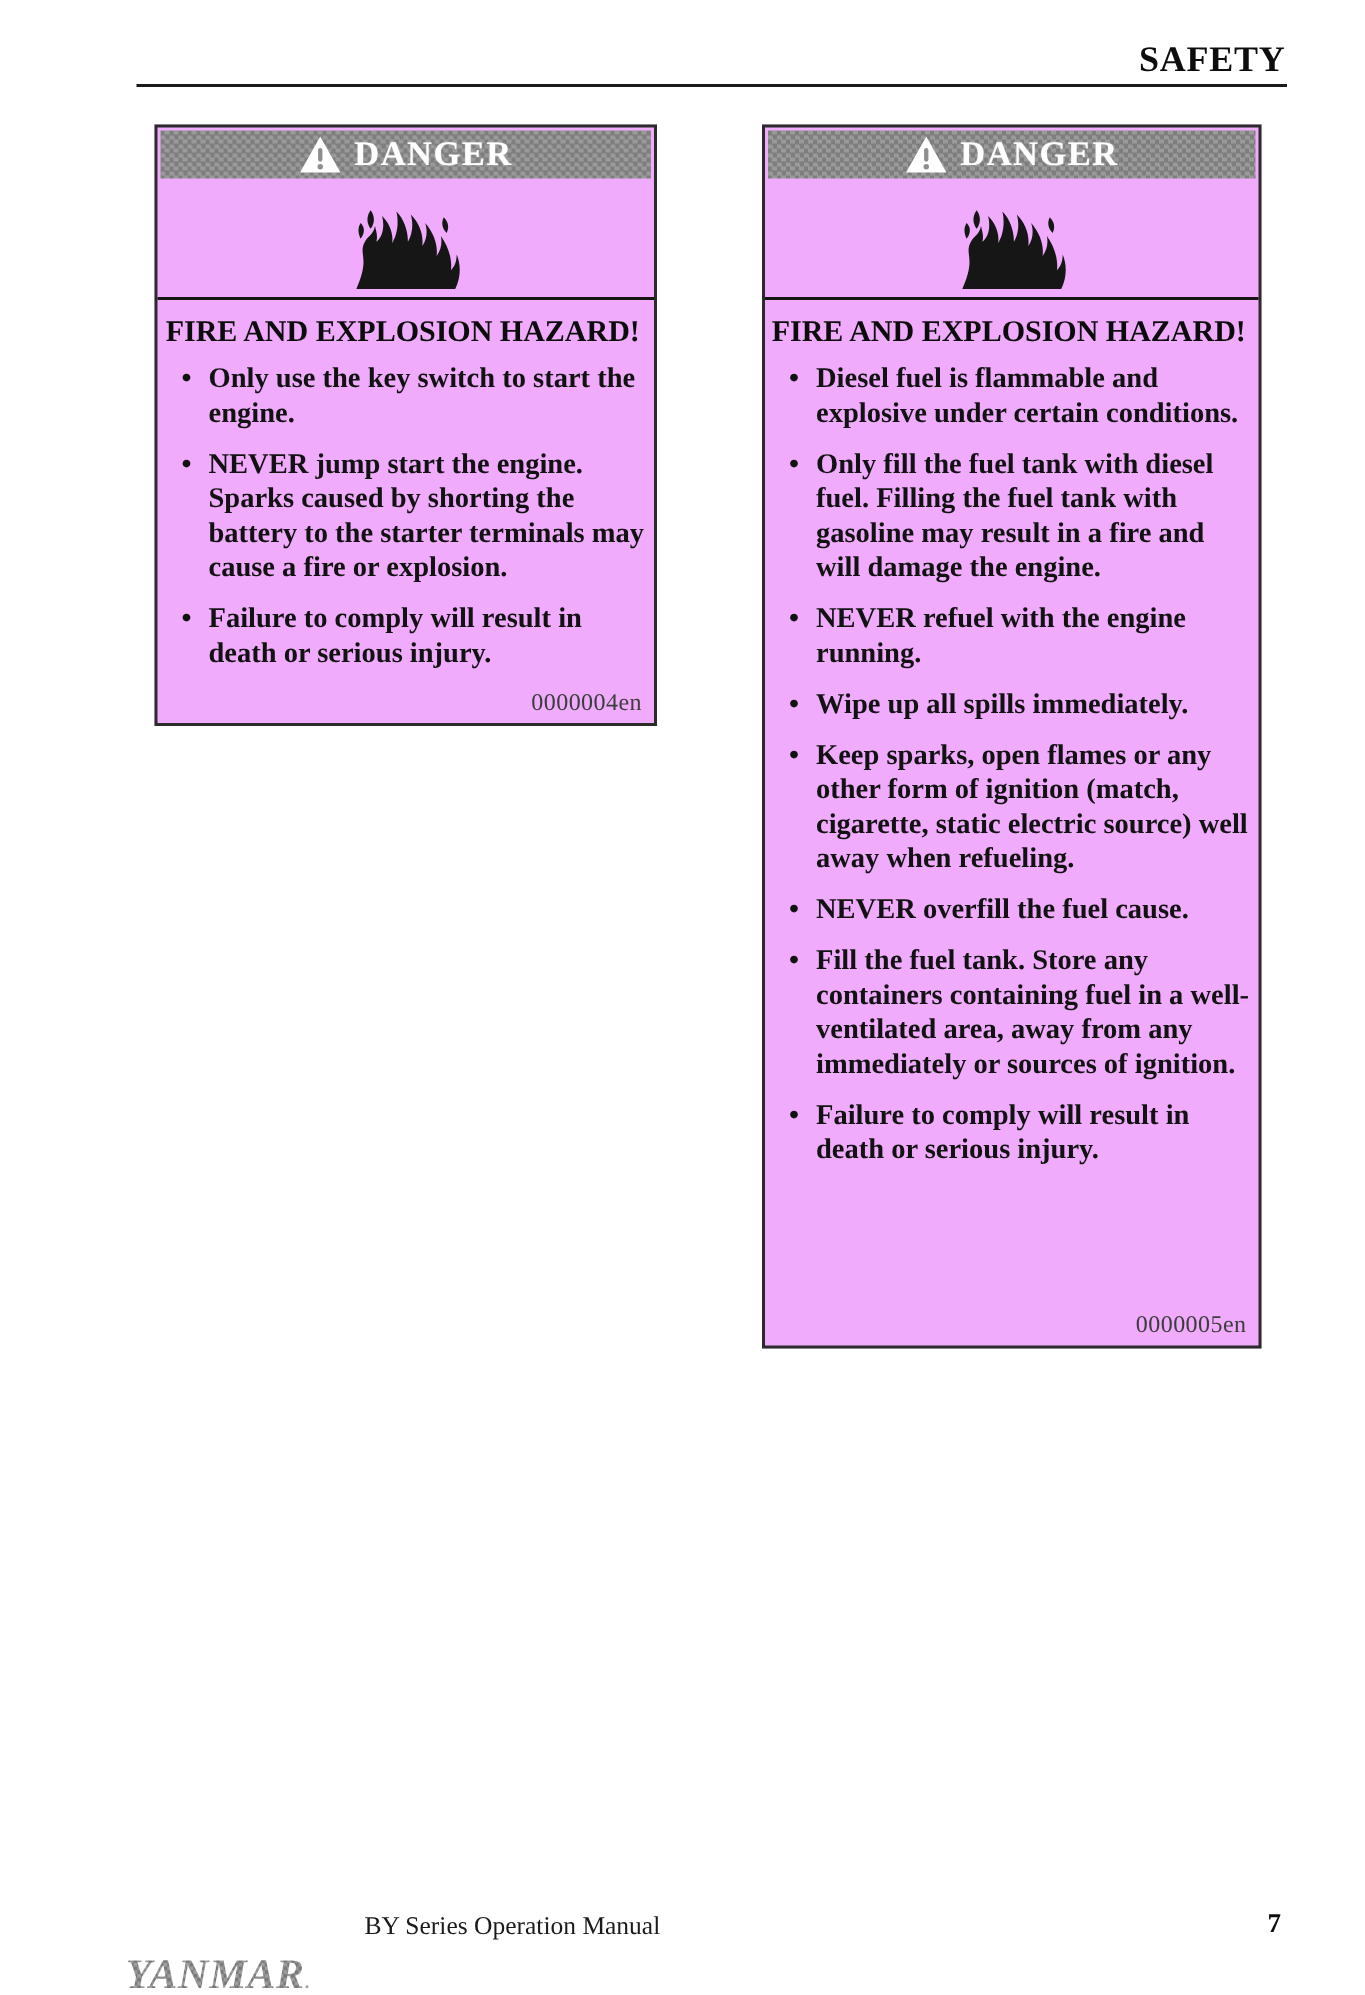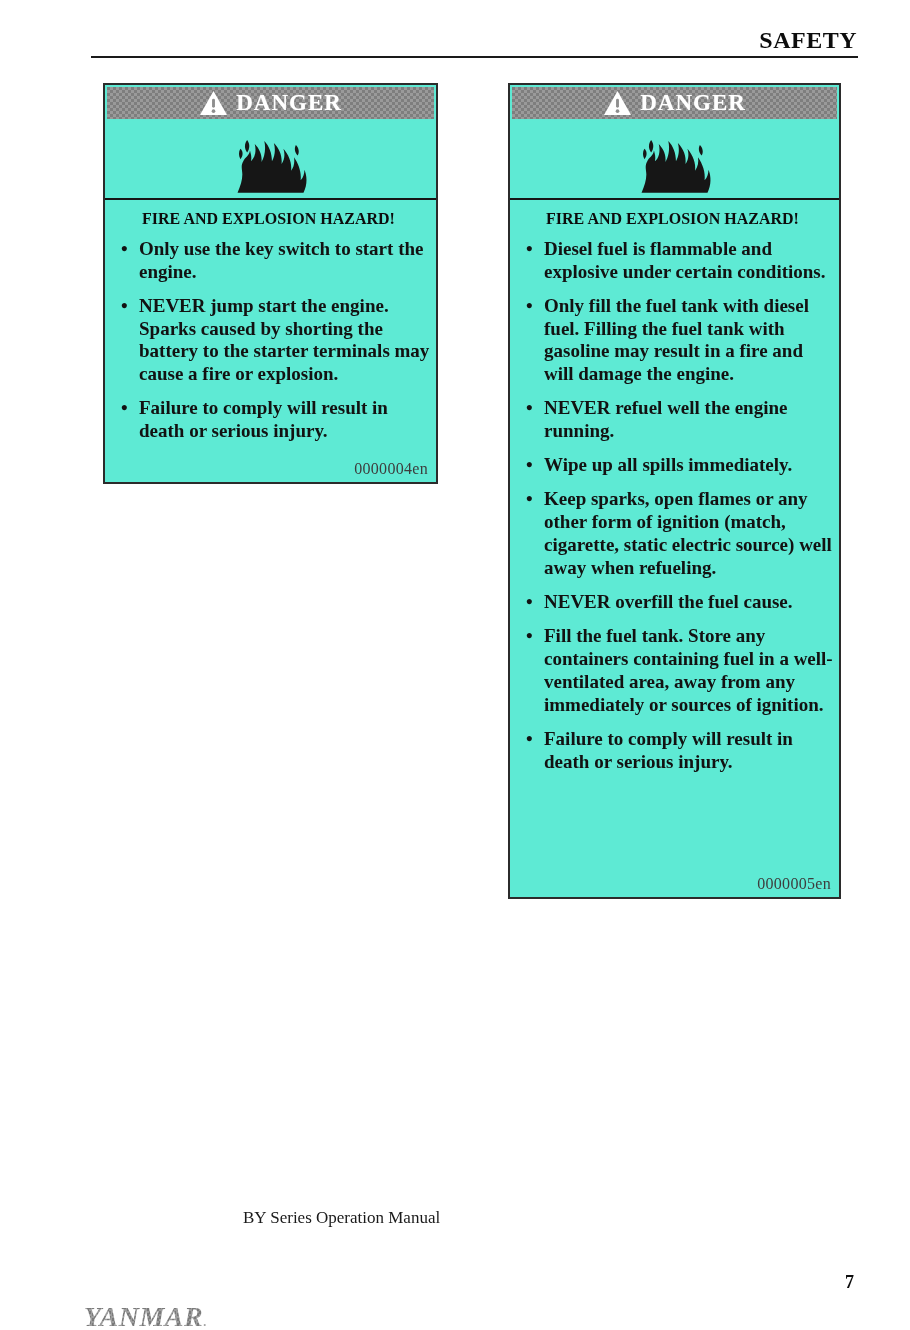--- a/index.html
+++ b/index.html
@@ -15,21 +15,21 @@
     font-size:24px; font-weight:bold; letter-spacing:0.5px; color:#0d0d0d;
   }
   .header-rule {
     position:absolute; left:91px; top:56px; width:767px; height:2px;
     background:#1a1a1a;
   }
 
   
   .danger-box {
     position:absolute; box-sizing:border-box;
-    border:2px solid #2b2b2b; background:#5eead4;
+    border:2px solid #2b2b2b; background:#f0abfc;
   }
   .box-left  { left:103px; top:83px; width:335px; height:401px; }
   .box-right { left:508px; top:83px; width:333px; height:816px; }
 
   .danger-band {
     margin:2px; height:32px;
     display:flex; align-items:center; justify-content:center; gap:8px;
     background: repeating-conic-gradient(#9a9a9a 0% 25%, #7e7e7e 0% 50%) 0 0 / 6px 6px;
   }
   .danger-word {
@@ -41,21 +41,21 @@
   .pictogram {
     height:74px; border-bottom:2px solid #161616;
     display:flex; align-items:flex-end; justify-content:center;
     padding-bottom:3px;
   }
   .flame-svg { display:block; }
 
   .box-body { padding:8px 6px 30px 2px; }
   .box-title {
     margin:2px 0 9px; text-align:center;
-    font-size:16px; font-weight:bold; line-height:1.16; color:#0c0c0c;
+    font-size:20px; font-weight:bold; line-height:1.16; color:#0c0c0c;
   }
   .bullet {
     display:flex; align-items:flex-start;
     padding-left:14px; margin-bottom:11px;
     font-size:19px; font-weight:bold; line-height:1.21; color:#121212;
   }
   .dot { flex:0 0 18px; }
   .bullet-text { flex:1 1 auto; }
 
   .ref-code {
@@ -67,21 +67,21 @@
   .footer-logo {
     position:absolute; left:84px; top:1266px;
     font-size:28px; font-weight:bold; font-style:italic; letter-spacing:0.5px;
     color:#8b8b8b;
     background: repeating-conic-gradient(#9d9d9d 0% 25%, #7a7a7a 0% 50%) 0 0 / 5px 5px;
     -webkit-background-clip:text; background-clip:text;margin-top:35px;
     -webkit-text-fill-color:transparent;
   }
   .logo-mark { font-size:12px; font-style:normal; }
   .footer-text {
-    position:absolute; left:243px; top:1208px;
+    position:absolute; left:243px; top:1274px;
     font-size:17px; color:#1a1a1a;
   }
   .page-number {
     position:absolute; right:56px; top:1272px;
     font-size:18px; font-weight:bold; color:#0d0d0d;
   }
 </style>
 </head>
 <body>
 
@@ -151,21 +151,21 @@
       <div class="bullet">
         <span class="dot">•</span>
         <span class="bullet-text">Diesel fuel is flammable and explosive under certain conditions.</span>
       </div>
       <div class="bullet">
         <span class="dot">•</span>
         <span class="bullet-text">Only fill the fuel tank with diesel fuel. Filling the fuel tank with gasoline may result in a fire and will damage the engine.</span>
       </div>
       <div class="bullet">
         <span class="dot">•</span>
-        <span class="bullet-text">NEVER refuel well the engine running.</span>
+        <span class="bullet-text">NEVER refuel with the engine running.</span>
       </div>
       <div class="bullet">
         <span class="dot">•</span>
         <span class="bullet-text">Wipe up all spills immediately.</span>
       </div>
       <div class="bullet">
         <span class="dot">•</span>
         <span class="bullet-text">Keep sparks, open flames or any other form of ignition (match, cigarette, static electric source) well away when refueling.</span>
       </div>
       <div class="bullet">

